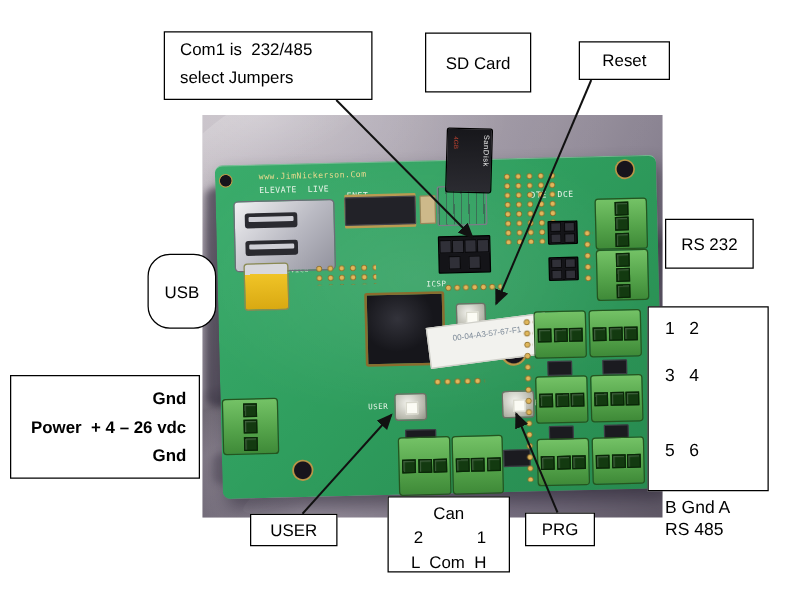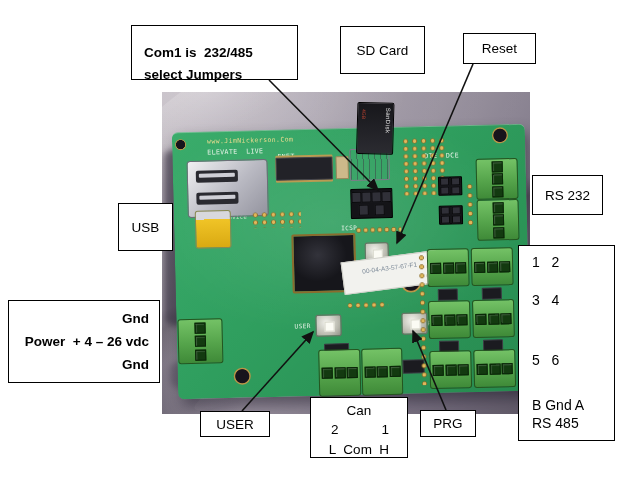--- a/index.html
+++ b/index.html
@@ -64,21 +64,21 @@
   .dotrow{position:absolute;background-image:radial-gradient(circle,#e0b75c 1.4px,#8a6a25 2.1px,rgba(0,0,0,0) 2.7px);
            background-size:7px 9px;}
   .mount{position:absolute;border-radius:50%;background:radial-gradient(circle,#17141c 55%,#b99547 62%,#b99547 75%,rgba(0,0,0,0) 78%);}
   .smallic{position:absolute;background:#1b1b20;border:1px solid #3c3c44;border-radius:1px;}
   .tanpart{position:absolute;background:#cdb98a;border:1px solid #9a865a;border-radius:1px;}
   
   .box{position:absolute;background:#fff;border:1.5px solid #000;font-size:13.5px;color:#000;box-sizing:border-box;}
   .box.center{display:flex;align-items:center;justify-content:center;}
   .pre{white-space:pre;}
   #com1-box div{padding-left:12px;line-height:22px;}
-  #com1-box{padding-top:16px;font-weight:bold;}
+  #com1-box{padding-top:3px;}
   #power-box{text-align:right;padding:6px 10px 0 0;line-height:23px;}
   #can-box .title{text-align:center;padding-top:5px;}
   #can-box .pins{display:flex;justify-content:space-between;padding:4px 18px 0 20px;}
   #can-box .sig{text-align:center;padding-top:5px;}
   #rs485-box div{position:absolute;left:13px;font-size:14px;}
   
   #arrows{position:absolute;left:0;top:0;width:642px;height:488px;pointer-events:none;}
 </style>
 </head>
 <body>
@@ -246,21 +246,21 @@
 
   <div class="box center" style="left:340px;top:26px;width:85px;height:48px;">
     <span>SD Card</span>
   </div>
 
   <div class="box center" style="left:463px;top:33px;width:73px;height:31px;">
     <span>Reset</span>
   </div>
 
 
-  <div class="box center" style="left:118px;top:203px;width:55px;height:48px;">
+  <div class="box center" style="left:118px;top:203px;width:55px;height:60px;border-radius:18px;">
     <span>USB</span>
   </div>
 
   <div class="box center" style="left:532px;top:175px;width:71px;height:40px;">
     <span>RS 232</span>
   </div>
 
   <div class="box" id="power-box" style="left:8px;top:300px;width:152px;height:83px;font-weight:bold;">
     <div>Gnd</div>
     <div class="pre">Power  + 4 – 26 vdc</div>
@@ -277,21 +277,21 @@
       <span>2</span>
       <span>1</span>
     </div>
     <div class="sig pre">L  Com  H</div>
   </div>
 
   <div class="box center" style="left:420px;top:410px;width:56px;height:27px;">
     <span>PRG</span>
   </div>
 
-  <div class="box" id="rs485-box" style="left:518px;top:245px;width:97px;height:196px;">
+  <div class="box" id="rs485-box" style="left:518px;top:245px;width:97px;height:148px;">
     <div class="pre" style="top:8px;">1   2</div>
     <div class="pre" style="top:46px;">3   4</div>
     <div class="pre" style="top:106px;">5   6</div>
     <div style="top:129px;margin-top:40px;">RS 485</div>
     <div style="top:151px;">B Gnd A</div>
   </div>
 
   <svg id="arrows" viewBox="0 0 642 488">
     <defs>
       <marker id="ah" markerWidth="9" markerHeight="8" refX="7" refY="3.5" orient="auto">

